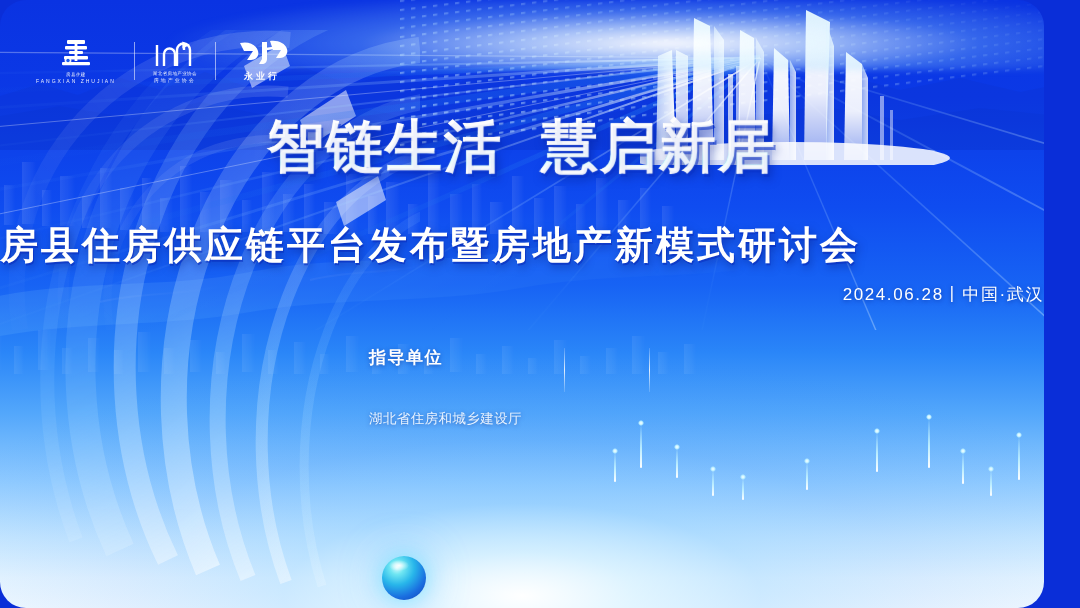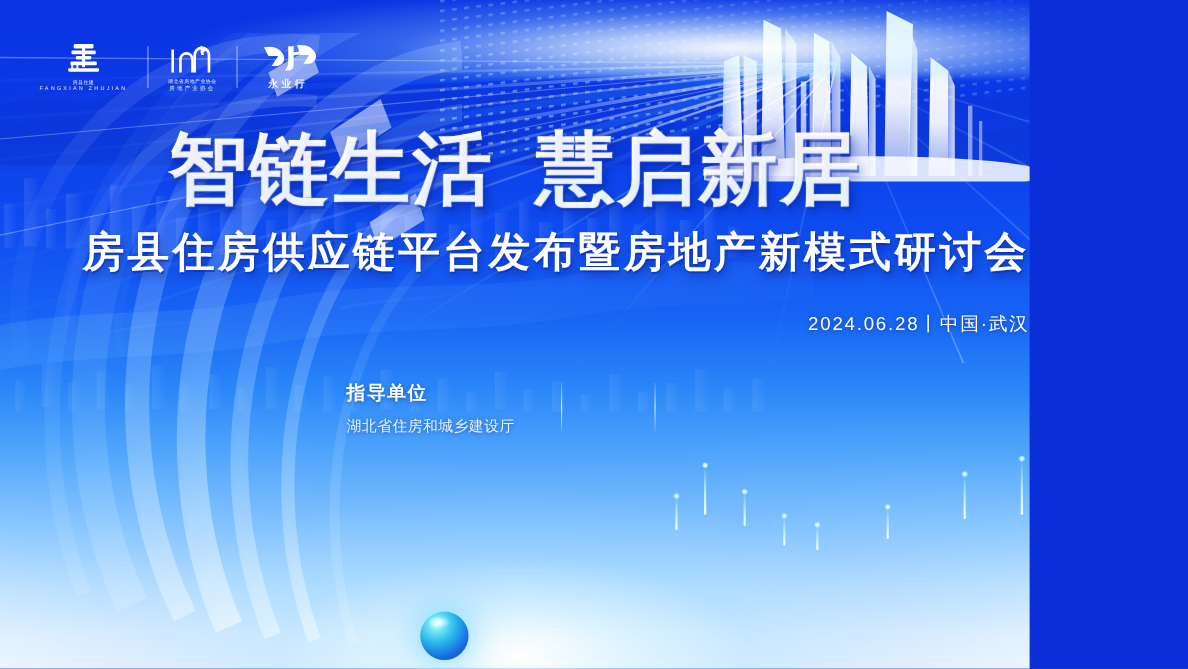--- a/index.html
+++ b/index.html
@@ -1,23 +1,24 @@
 <!DOCTYPE html>
 <html><head>
 <meta charset="utf-8">
 <style>
   * { margin:0; padding:0; box-sizing:border-box; }
   html,body { width:1080px; height:608px; overflow:hidden; background:#0a2ed8; }
   body { font-family:"Liberation Sans","DejaVu Sans",sans-serif; }
 
   #stage{
-    position:relative; width:936px; height:608px; overflow:hidden;
+    position:relative; width:1044px; height:608px; overflow:hidden;
     background:
       radial-gradient(120% 80% at 50% 98%, rgba(255,255,255,.95) 0%, rgba(210,240,255,.55) 9%, rgba(120,195,255,.30) 19%, rgba(40,130,250,.10) 32%, rgba(0,0,0,0) 52%),
       linear-gradient(180deg, #0a33e2 0%, #0b39e6 16%, #0f4cf0 34%, #1763f4 47%, #2a86f8 58%, #53a7fb 68%, #8fcaff 79%, #c6e7ff 88%, #eaf7ff 95%, #f6fcff 100%);
+    border-radius: 26px;
   }
 
   
   .layer{ position:absolute; inset:0; pointer-events:none; }
 
   
   .mountains{ top:0; left:0; width:1080px; height:150px; opacity:.40; }
 
   
   .cityphoto{ left:-20px; top:150px; width:760px; height:250px; opacity:.32; mix-blend-mode:screen; }
@@ -68,57 +69,57 @@
   
   .logobar{ position:absolute; left:36px; top:34px; display:flex; align-items:center; height:54px; }
   .logo-slot{ display:flex; flex-direction:column; align-items:center; justify-content:center; color:#fff; }
   .logo-div{ width:1px; height:38px; background:rgba(255,255,255,.55); margin:0 18px; }
   .lg-cap{ font-size:4.5px; letter-spacing:.4px; color:#fff; opacity:.95; margin-top:2px; white-space:nowrap; }
   .lg-cap2{ font-size:5px; letter-spacing:2px; color:#fff; opacity:.9; margin-top:1px; white-space:nowrap; }
 
   
   .title{
     position:absolute; left:0; right:0; top:118px; text-align:center;
-    font-size:72px; line-height:1; font-weight:700; letter-spacing:2px;
+    font-size:57px; line-height:1; font-weight:700; letter-spacing:2px;
     color:#ffffff;
     font-family:"Liberation Sans","DejaVu Sans",sans-serif;
     text-shadow:
       0 0 1px rgba(255,255,255,.9),
       2px 3px 0 rgba(10,50,200,.55),
       3px 5px 10px rgba(5,30,140,.55);
   }
   .title .gap{ display:inline-block; width:38px; }
   .title .g{
     background:linear-gradient(180deg,#ffffff 0%,#ffffff 52%,#8df3ff 64%,#3fd8f5 76%,#ffffff 88%,#ffffff 100%);
     -webkit-background-clip:text; background-clip:text; color:transparent;
   }
 
   
   .subtitle{
-    position:absolute; left:0; right:0; top:204px; text-align:right;
+    position:absolute; left:0; right:0; top:220px; text-align:left;
     font-size:38px; font-weight:700; letter-spacing:3px; color:#ffffff;
     text-shadow:1px 2px 0 rgba(10,45,190,.6), 2px 4px 9px rgba(5,25,120,.5);
   }
 
   
   .dateline{
     position:absolute; left:0; right:0; top:283px; text-align:right;
     font-size:17px; letter-spacing:1.6px; color:#ffffff; font-weight:400;
     text-shadow:0 1px 4px rgba(5,30,130,.55);
   }
 
   
   .orgs{ position:absolute; left:0; right:0; top:346px; display:flex; justify-content:center; align-items:flex-start; }
   .org{ display:flex; flex-direction:column; align-items:flex-start; }
   .org-title{ font-size:17px; font-weight:700; color:#fff; letter-spacing:1.5px; margin-bottom:10px;
               text-shadow:0 1px 4px rgba(5,30,130,.5); }
   .org-name{ font-size:13.5px; color:#eaf4ff; letter-spacing:.4px; text-shadow:0 1px 4px rgba(5,30,130,.5); }
   .org-div{ width:1px; height:44px; background:linear-gradient(180deg,rgba(255,255,255,.15),rgba(255,255,255,.85),rgba(255,255,255,.15));
             margin:2px 42px 0 42px; }
-  .o1{ margin-left:17px; }
+  .o1{ margin-left:17px;gap:31px; }
 </style>
 </head>
 <body>
 
 <div id="stage">
 
   <svg class="layer mountains" viewBox="0 0 1080 150" preserveAspectRatio="none">
     <path d="M0,96 L40,84 L78,95 L120,78 L160,90 L205,72 L250,88 L300,66 L348,84 L395,74 L440,90 L490,70 L540,86 L600,68 L660,86 L720,72 L780,88 L840,74 L900,90 L960,78 L1020,92 L1080,80 L1080,150 L0,150 Z" fill="#0c2fc4" opacity="0.55"></path>
     <path d="M0,116 L60,106 L130,118 L200,102 L270,116 L340,104 L420,120 L500,106 L580,118 L660,104 L740,118 L820,106 L900,120 L980,108 L1080,118 L1080,150 L0,150 Z" fill="#0b2bb8" opacity="0.45"></path>
   </svg>

